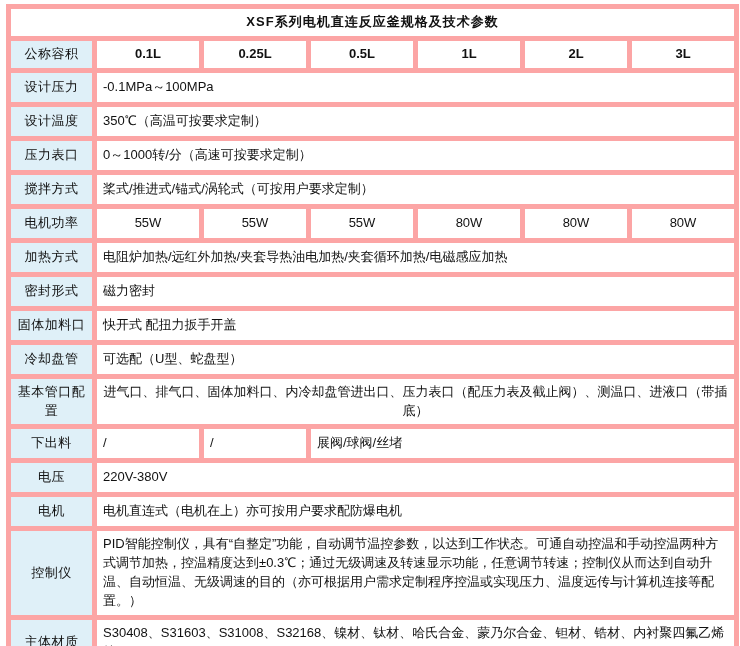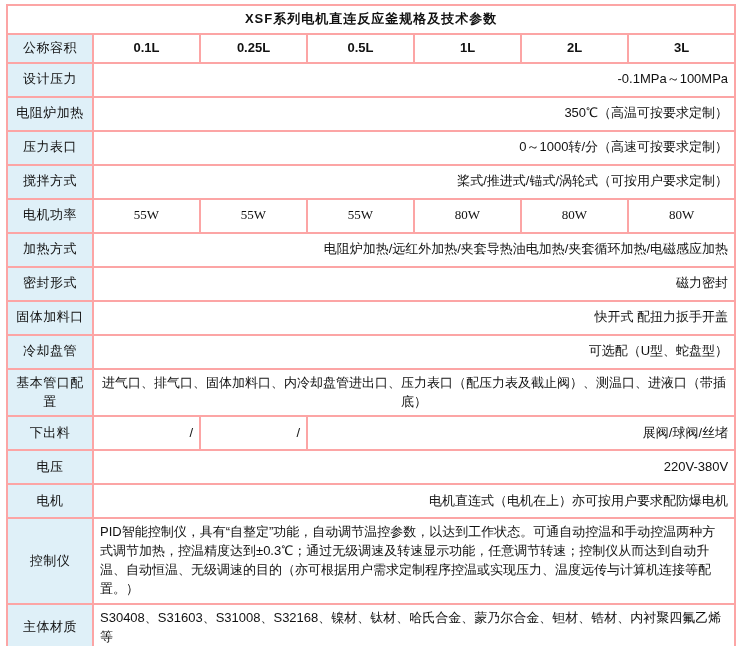--- a/index.html
+++ b/index.html
@@ -21,21 +21,21 @@
     padding: 4px 6px 6px 6px;
     background: #ffffff;
   }
   table.spec {
     width: 728px;
     border-collapse: collapse;
     table-layout: fixed;
     border: 1px solid #7ab0cf;
   }
   table.spec td {
-    border: 2px solid #fca5a5;
+    border: 5px solid #fca5a5;
     padding: 4px 6px;
     font-size: 13px;
     line-height: 1.45;
     vertical-align: middle;
     color: #111;
   }
   .title-cell {
     text-align: center;
     font-size: 21px;
     font-weight: bold;
@@ -47,39 +47,38 @@
   }
   .rowhead {
     background: #dff0f8;
     text-align: center;
     font-weight: normal;
     width: 86px;
     font-size: 13.5px;
     letter-spacing: 0.5px;
   }
   .val-center {
-    text-align: right;
+    text-align: left;
     margin-top: 16px;
   }
   .para {
     text-align: left;
     line-height: 1.6;
     padding: 6px 8px;
     font-size: 13px;
   }
   .cap-cell {
     text-align: center;
     font-weight: bold;
     font-size: 13.5px;
     margin-left: 7px;
   }
   .pow-cell {
     text-align: center;
     font-size: 13px;
-    font-family: Liberation Serif, serif;
   }
   .tall {
     height: 34px;
     padding-left: 45px;
   }
 </style>
 </head>
 <body>
 
 <div class="sheet">
@@ -107,21 +106,21 @@
         <td class="cap-cell">2L</td>
         <td class="cap-cell">3L</td>
       </tr>
 
       <tr class="tall">
         <td class="rowhead">设计压力</td>
         <td class="val-center" colspan="6">-0.1MPa～100MPa</td>
       </tr>
 
       <tr class="tall">
-        <td class="rowhead">电阻炉加热</td>
+        <td class="rowhead">设计温度</td>
         <td class="val-center" colspan="6">350℃（高温可按要求定制）</td>
       </tr>
 
       <tr class="tall">
         <td class="rowhead">压力表口</td>
         <td class="val-center" colspan="6">0～1000转/分（高速可按要求定制）</td>
       </tr>
 
       <tr class="tall">
         <td class="rowhead">搅拌方式</td>

